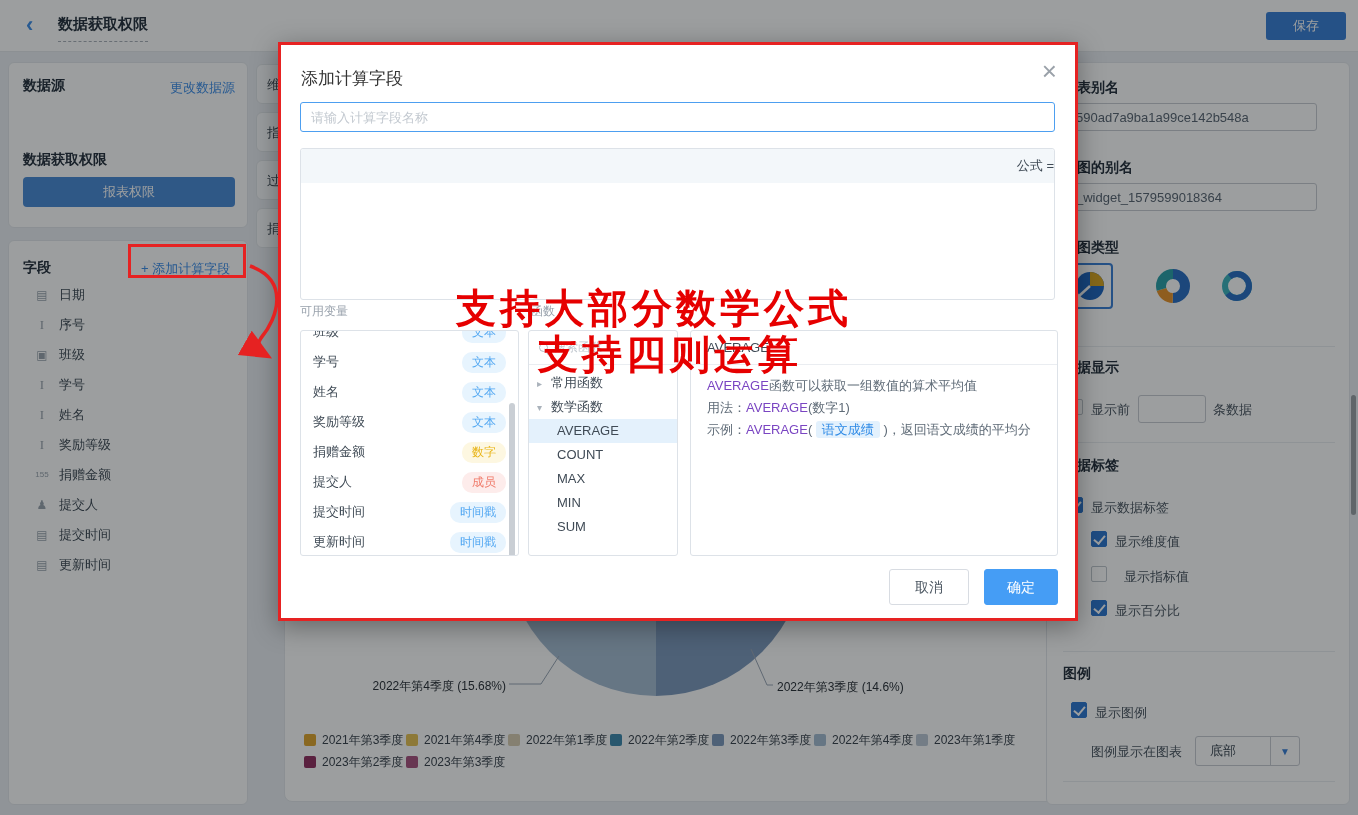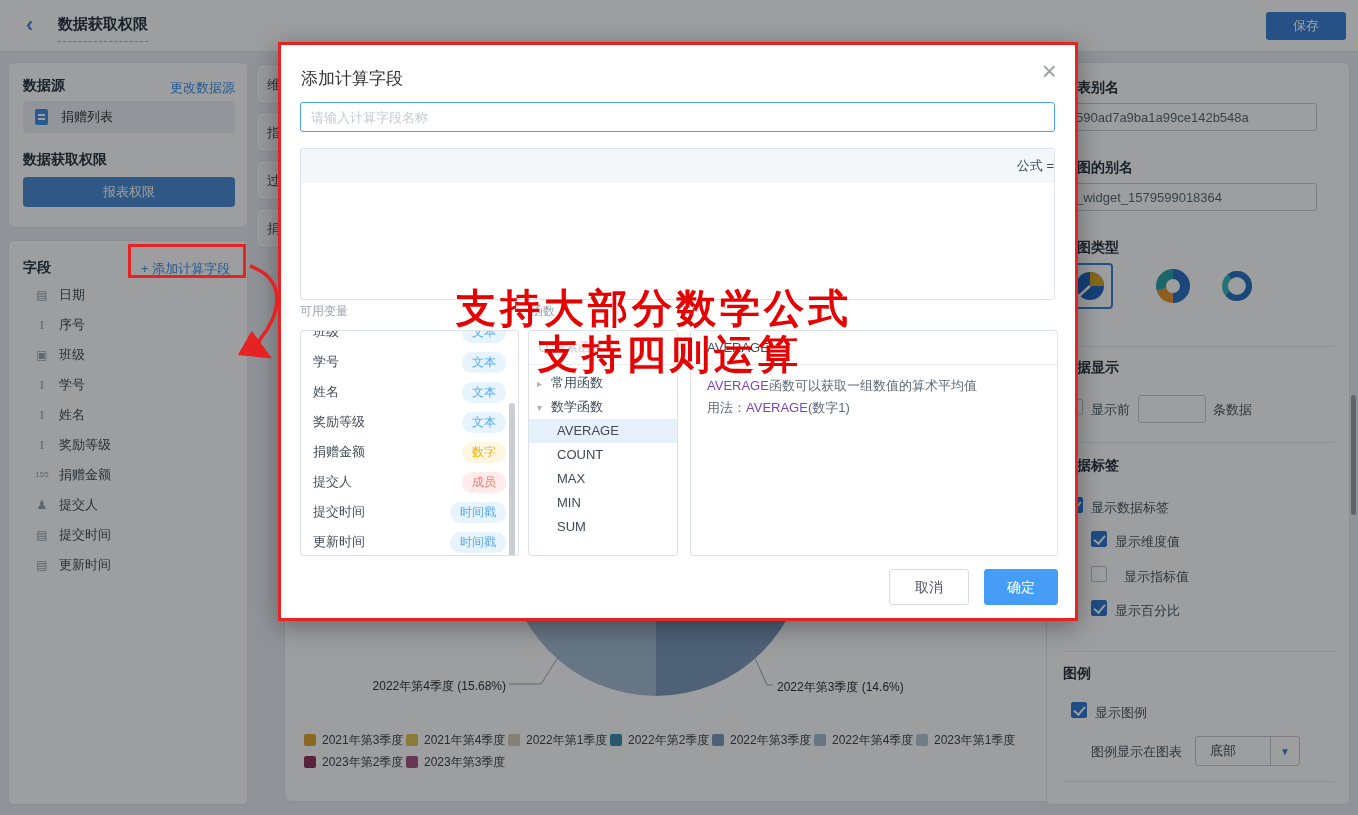--- a/index.html
+++ b/index.html
@@ -105,24 +105,20 @@
 
 <div class="topbar">
   <span class="back">‹</span>
   <span class="page-title">数据获取权限</span>
   <button class="save-btn">保存</button>
 </div>
 
 <div class="card" id="card-ds">
   <span class="abs sec-label" style="left:14px;top:14px;">数据源</span>
   <span class="abs link" style="right:12px;top:16px;">更改数据源</span>
-  <div class="ds-row">
-    <span class="doc-icon"></span>
-    <span>捐赠列表</span>
-  </div>
   <span class="abs sec-label" style="left:14px;top:88px;">数据获取权限</span>
   <button class="perm-btn">报表权限</button>
 </div>
 
 <div class="card" id="card-fields">
   <span class="abs sec-label" style="left:14px;top:18px;">字段</span>
   <span class="abs link" style="left:132px;top:19px;">+ 添加计算字段</span>
   <div class="field-row" style="top:39px;">
     <span class="field-ico">▤</span>
     <span class="field-lbl">日期</span>
@@ -345,20 +341,21 @@
       <div class="fn-item">MIN</div>
       <div class="fn-item">SUM</div>
     </div>
   </div>
 
   <div class="panel" id="doc-panel">
     <div class="doc-head">AVERAGE</div>
     <div class="doc-body">
       <div><span class="fn-purple">AVERAGE</span><span>函数可以获取一组数值的算术平均值</span></div>
       <div><span>用法：</span><span class="fn-purple">AVERAGE</span><span>(数字1)</span></div>
+      <div><span>示例：</span><span class="fn-purple">AVERAGE</span><span>( </span><span class="ex-tag">语文成绩</span><span> )</span><span>，返回语文成绩的平均分</span></div>
     </div>
   </div>
 
   <div class="m-btn" id="btn-cancel">取消</div>
   <div class="m-btn" id="btn-ok">确定</div>
 </div>
 
 <div id="red-box"></div>
 <svg class="abs anno" style="left:120px;top:238px;pointer-events:none;" width="200" height="145">
   <defs>

